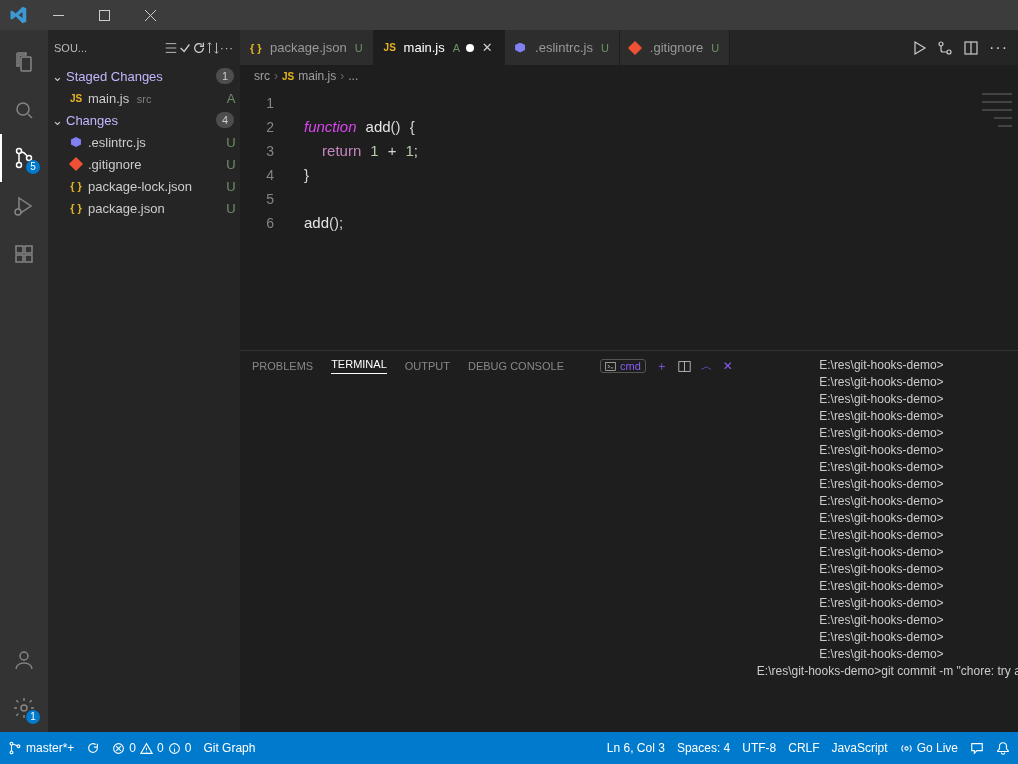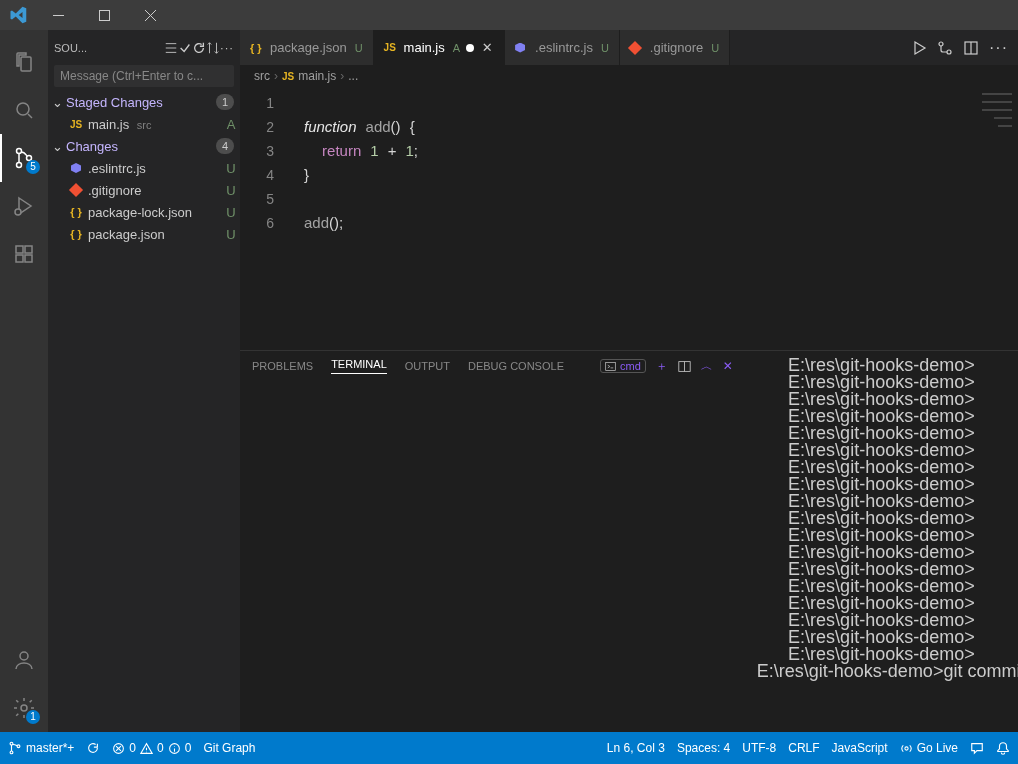--- a/index.html
+++ b/index.html
@@ -42,34 +42,34 @@
 .tab .dot { width:8px; height:8px; border-radius:4px; background:#fff; display:none; }
 .tab.active .dot { display:block; }
 .tab .close { width:14px; color:#ccc; text-align:center; }
 .tabs .spacer { flex:1; }
 .tabs .actions { display:flex; align-items:center; gap:10px; padding:0 10px; color:#ccc; }
 .breadcrumbs { height:22px; background:#1e1e1e; display:flex; align-items:center; padding:0 14px; font-size:12px; color:#a0a0a0; gap:4px; }
 .breadcrumbs .sep { color:#666; }
 .code-area { flex:1; display:flex; position:relative; min-height:0; }
 .gutter { width:50px; text-align:right; padding:4px 16px 0 0; font-size:14px; font-family:Consolas,monospace; color:#858585; line-height:24px; }
 .code { flex:1; padding:4px 0 0 14px; font-family:Consolas,monospace; font-size:15px; line-height:24px; white-space:pre; position:relative; }
-.code .kw1 { color:#e5e5e5; font-style:italic; }
-.code .fn { color:#a3a3a3; }
+.code .kw1 { color:#d946ef; font-style:italic; }
+.code .fn { color:#e5e5e5; }
 .code .op { color:#d4d4d4; }
 .code .kw2 { color:#c586c0; }
 .code .num { color:#b5cea8; }
 .code .hl { position:absolute; left:0; right:70px; height:24px; background:rgba(128,128,80,0.15); z-index:-1; }
 .minimap { width:70px; background:#1e1e1e; }
 .minimap .mm-bar { margin:6px 6px 0 auto; width:30px; height:2px; background:#444; }
 .panel { height:382px; display:flex; flex-direction:row; border-top:1px solid #333; background:#1e1e1e;text-align:center; }
 .panel-tabs { height:30px; display:flex; align-items:center; padding:0 12px; gap:18px; font-size:11px; color:#888; }
 .panel-tabs .pt.active { color:#fff; border-bottom:1px solid #fff; padding-bottom:3px; }
 .panel-tabs .spacer { flex:1; }
 .panel-tabs .pr { display:flex; align-items:center; gap:10px; color:#8b5cf6; font-size:12px; }
-.term { flex:1; padding:6px 12px; font-family:Consolas,monospace; font-size:18px; line-height:17px; color:#ccc; overflow:hidden; white-space:pre; }
+.term { flex:1; padding:6px 12px; font-family:Consolas,monospace; font-size:12px; line-height:17px; color:#ccc; overflow:hidden; white-space:pre; }
 .term .prompt { color:#ccc; }
 .term .cursor { display:inline-block; width:8px; height:14px; border:1px solid #ccc; vertical-align:middle; }
 .statusbar { height:32px; background:#007acc; display:flex; align-items:center; font-size:12px; color:#fff; padding:0 8px; gap:12px; }
 .statusbar .sb-item { display:flex; align-items:center; gap:4px; }
 .statusbar .spacer { flex:1; }
 svg { display:block; }
 </style>
 </head>
 <body>
 
@@ -170,21 +170,20 @@
             <path d="M13 8a5 5 0 11-2-4M13 2v4h-4"></path>
           </svg>
         </span>
       <span>
           <svg width="14" height="14" viewBox="0 0 16 16" fill="none" stroke="#ccc">
             <path d="M4 2v12M2 4l2-2 2 2M12 14V2M10 12l2 2 2-2"></path>
           </svg>
         </span>
       <span style="letter-spacing:1px;color:#ccc">···</span>
     </div>
-    <div class="sb-msg">Message (Ctrl+Enter to c...</div>
     <div class="tree">
       <div class="tree-row">
         <span class="chev">⌄</span>
         <span class="lbl">Staged Changes</span>
         <span class="nbadge">1</span>
       </div>
       <div class="file-row">
         <span class="fi" style="color:#e6b422;font-weight:bold;font-size:10px">JS</span>
         <span class="fn"><span>main.js</span> <span class="ext">src</span></span>
         <span class="st">A</span>

